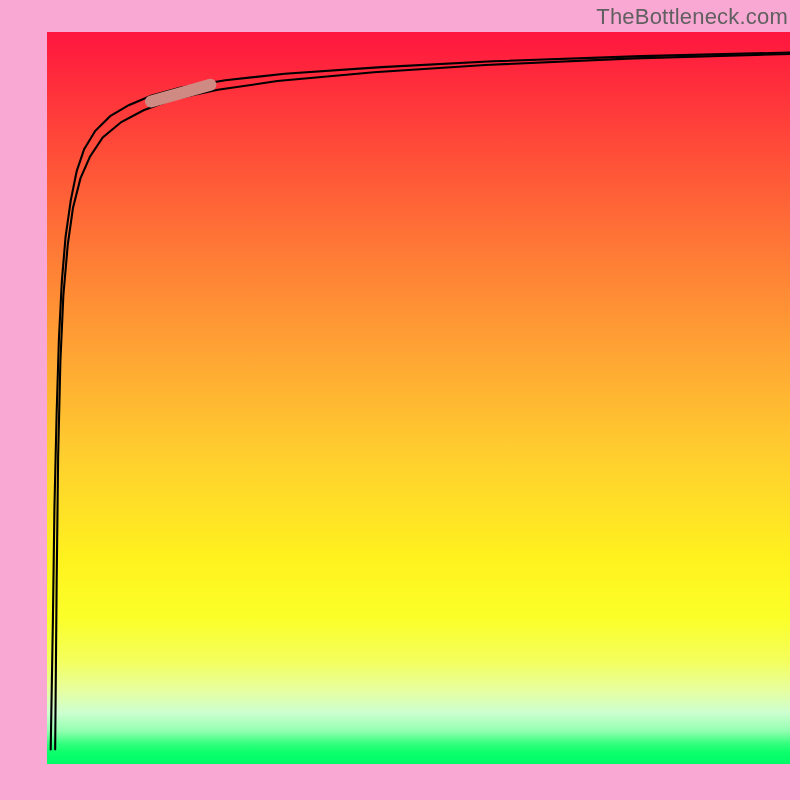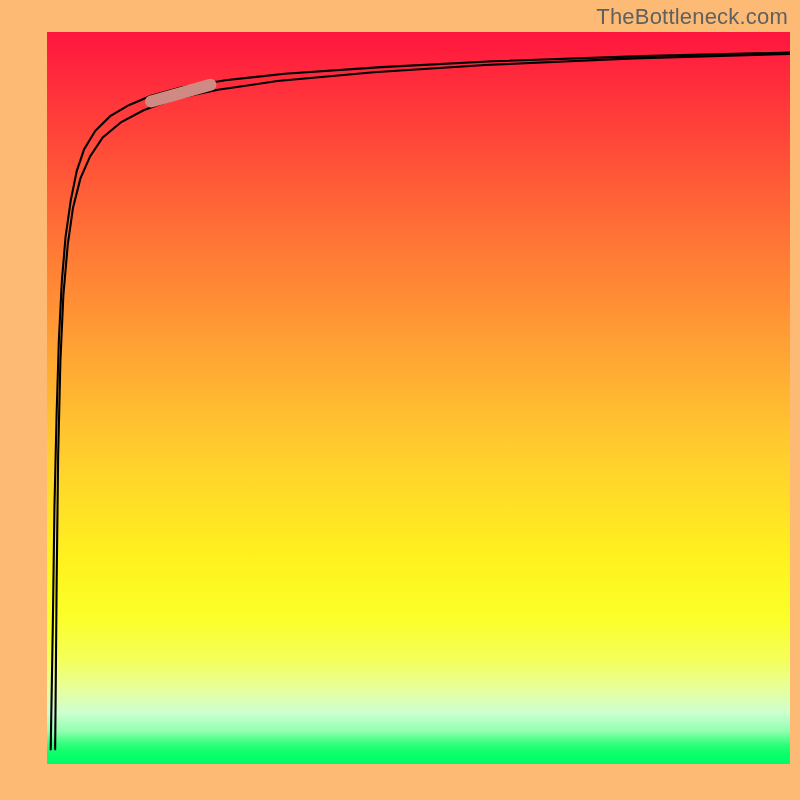--- a/index.html
+++ b/index.html
@@ -7,21 +7,21 @@
     padding: 0;
     width: 800px;
     height: 800px;
     background: #ffffff;
     overflow: hidden;
   }
   .frame {
     position: relative;
     width: 800px;
     height: 800px;
-    background: #fdba74;
+    background: #f9a8d4;
   }
   .attribution {
     position: absolute;
     top: 4px;
     right: 12px;
     font-family: Arial, Helvetica, sans-serif;
     font-size: 22px;
     color: #606060;
     letter-spacing: 0.2px;
   }

